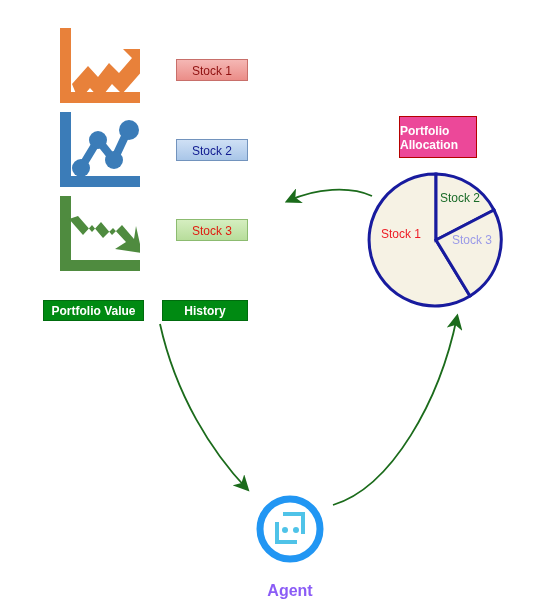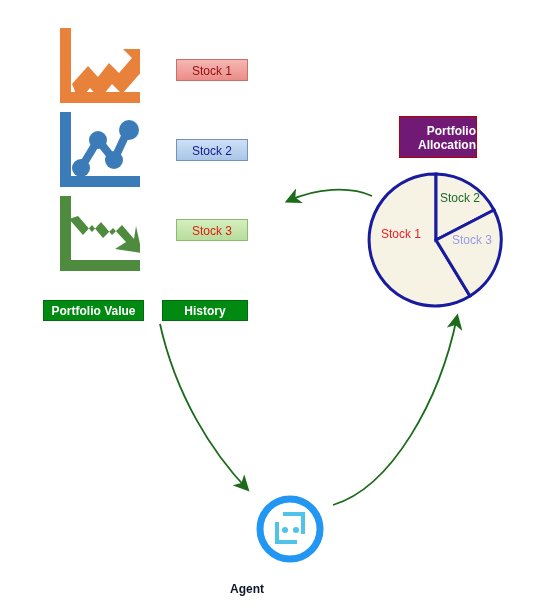--- a/index.html
+++ b/index.html
@@ -24,32 +24,32 @@
 
   
   .gbox{
     position:absolute;height:21px;line-height:21px;text-align:center;
     background:#008a12;border:1px solid #006c0e;color:#ffffff;
     font-size:12px;font-weight:bold;box-sizing:border-box;
   }
 
   
   .redbox{
-    position:absolute;background:#701a75;border:1px solid #b50000;
-    color:#ffffff;font-size:12px;font-weight:bold;text-align:right;
+    position:absolute;background:#ec4899;border:1px solid #b50000;
+    color:#ffffff;font-size:12px;font-weight:bold;text-align:left;
     line-height:14px;padding-top:7px;box-sizing:border-box;
   }
 
   
   .pie-wrap{position:absolute;}
   .pie-label{position:absolute;font-size:12px;white-space:nowrap;}
 
   
-  .agent-label{position:absolute;font-size:12px;font-weight:bold;
-               color:#0f172a;width:120px;}
+  .agent-label{position:absolute;font-size:16px;font-weight:bold;
+               color:#8b5cf6;text-align:center;width:120px;}
 </style>
 </head>
 <body>
 
 <div class="abs icon-chart" style="left:54px;top:26px;">
   <svg viewBox="0 0 86 82" width="86" height="82">
     <path d="M6 2 h11 v64 h69 v11 H6 Z" fill="#e8813a"></path>
     <path d="M18 58 l16 -18 l10 11 l11 -14 l10 10 l13 -15 l-9 -9 h30 v29 l-9 -9 l-22 25 l-10 -10 l-12 15 l-10 -11 l-11 13 z" fill="#e8813a"></path>
   </svg>
 </div>

